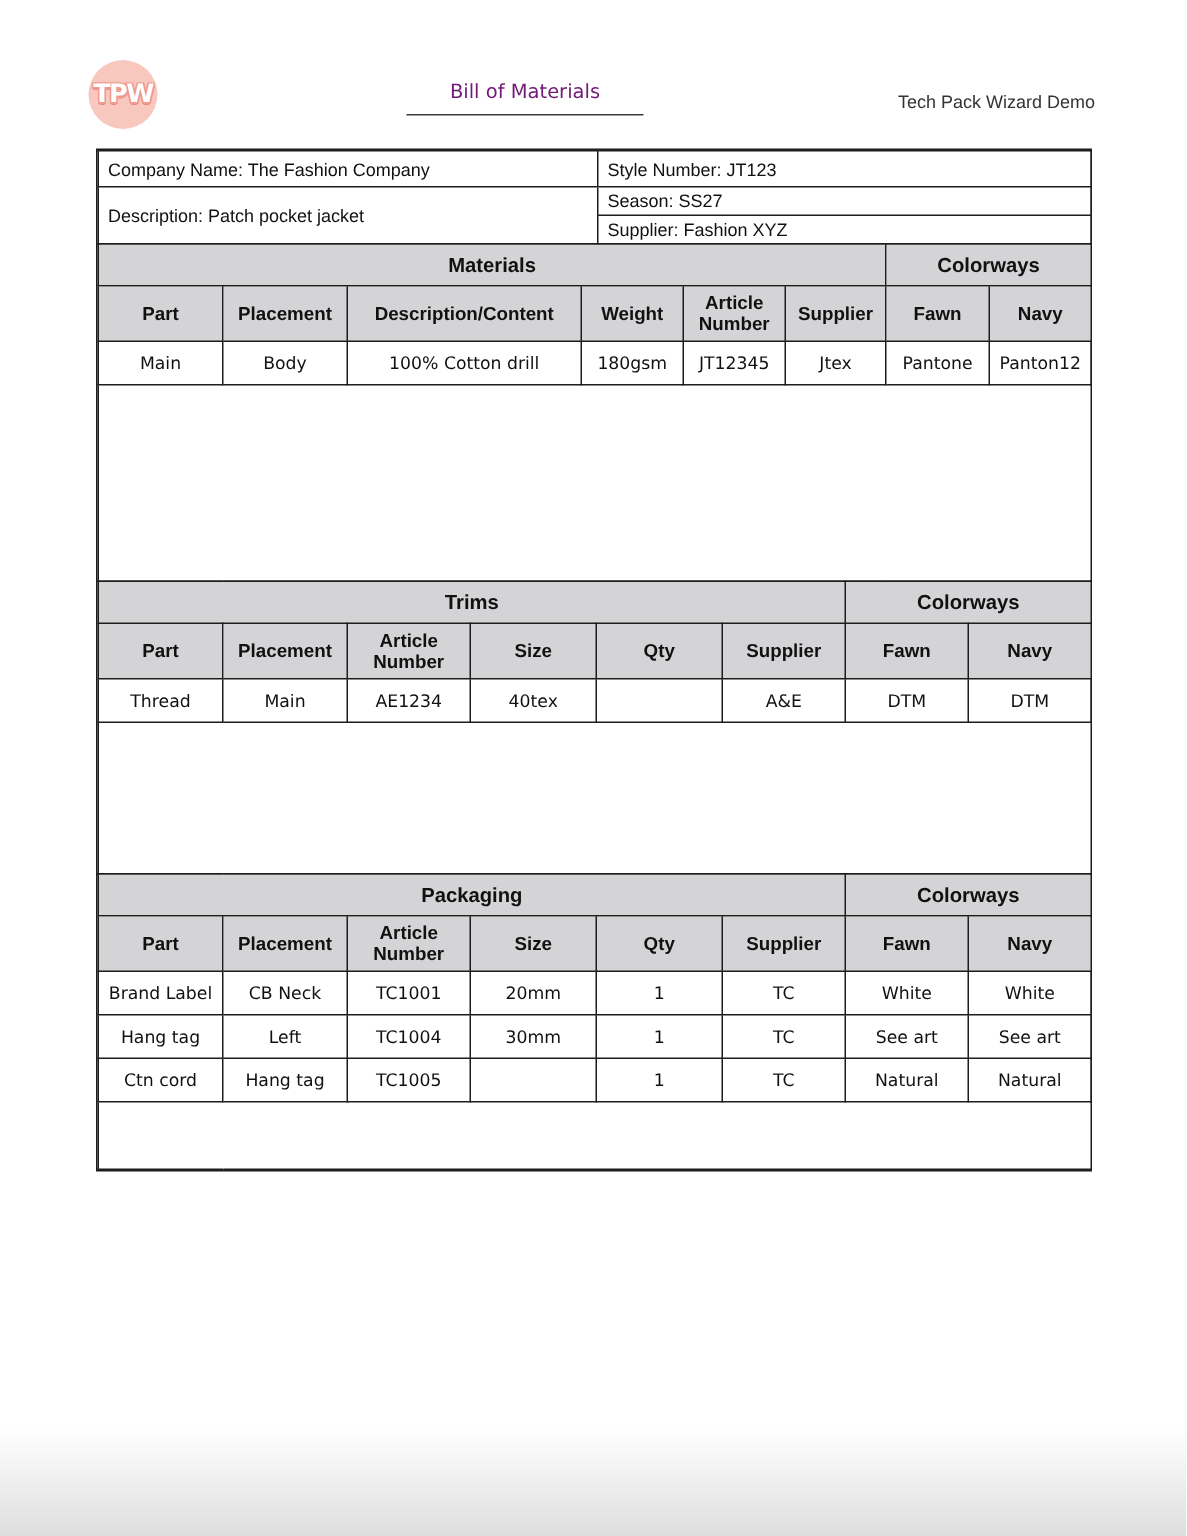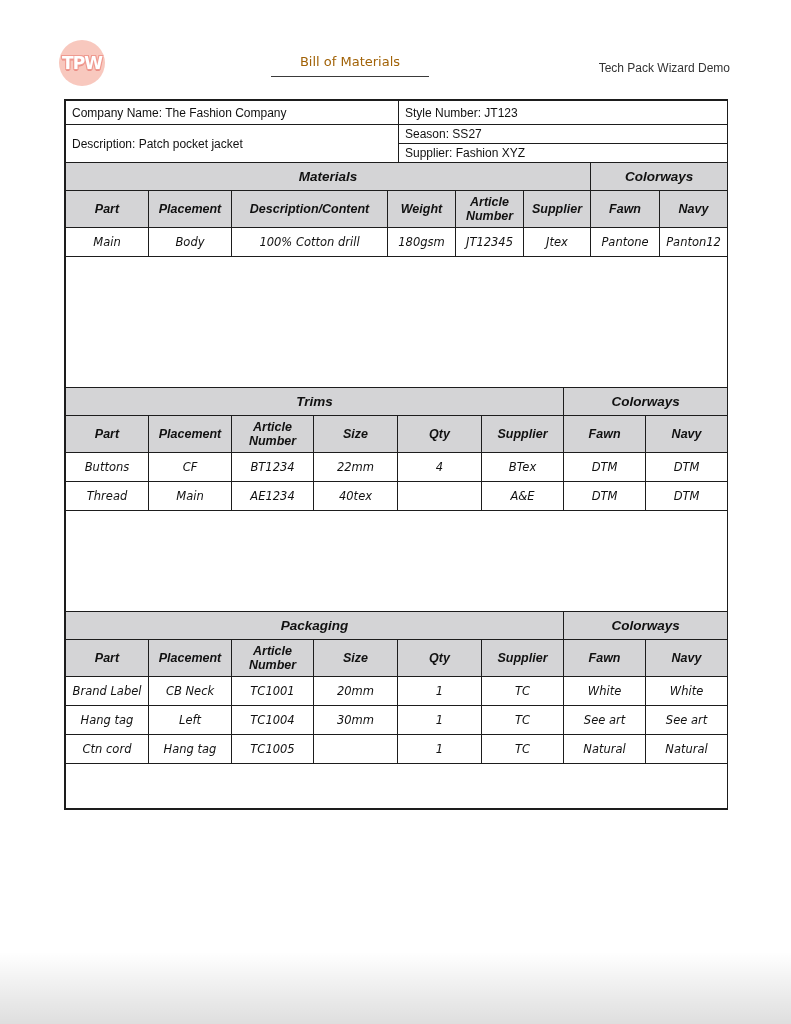--- a/index.html
+++ b/index.html
@@ -13,30 +13,30 @@
     background:#f8c8be;display:flex;align-items:center;justify-content:center;
   }
   .logo-text{
     font-family:"DejaVu Sans", sans-serif;font-weight:bold;font-size:17px;
     color:#ffffff;letter-spacing:-1px;
     text-shadow:-1px -1px 0 #ef9a90,1px -1px 0 #ef9a90,-1px 1px 0 #ef9a90,
                  1px 1px 0 #ef9a90,0 2px 0 #ea8d84;
   }
   .doc-title{
     position:absolute;left:271px;top:54px;width:158px;text-align:center;
-    font-family:"DejaVu Sans", sans-serif;font-size:13px;color:#a16207;
+    font-family:"DejaVu Sans", sans-serif;font-size:13px;color:#701a75;
     padding-bottom:7px;border-bottom:1.5px solid #3a3a3a;
   }
   .app-title{
     position:absolute;right:61px;top:61px;font-size:12px;color:#333;
   }
   
   .sheet{position:absolute;left:64px;top:99px;width:662px;border:1px solid #1d1d1d;}
   table{border-collapse:collapse;table-layout:fixed;width:662px;}
-  table + table{margin-top:-1px;font-style:italic;}
+  table + table{margin-top:-1px;}
   td{border:1px solid #1d1d1d;vertical-align:middle;overflow:hidden;}
   
   .info td{font-size:12px;padding:2px 6px;text-align:left;}
   .info .r1{height:24px;}
   .info .r2{height:19px;}
   .info .r3{height:18px;}
   
   .title-row td{
     height:25px;background:#d4d4d6;text-align:center;
     font-weight:bold;font-size:13.5px;
@@ -152,30 +152,20 @@
       <td>Part</td>
       <td>Placement</td>
       <td>Article Number</td>
       <td>Size</td>
       <td>Qty</td>
       <td>Supplier</td>
       <td>Fawn</td>
       <td>Navy</td>
     </tr>
     <tr class="data-row">
-      <td>Buttons</td>
-      <td>CF</td>
-      <td>BT1234</td>
-      <td>22mm</td>
-      <td>4</td>
-      <td>BTex</td>
-      <td>DTM</td>
-      <td>DTM</td>
-    </tr>
-    <tr class="data-row">
       <td>Thread</td>
       <td>Main</td>
       <td>AE1234</td>
       <td>40tex</td>
       <td></td>
       <td>A&amp;E</td>
       <td>DTM</td>
       <td>DTM</td>
     </tr>
     <tr class="spacer-trims">

